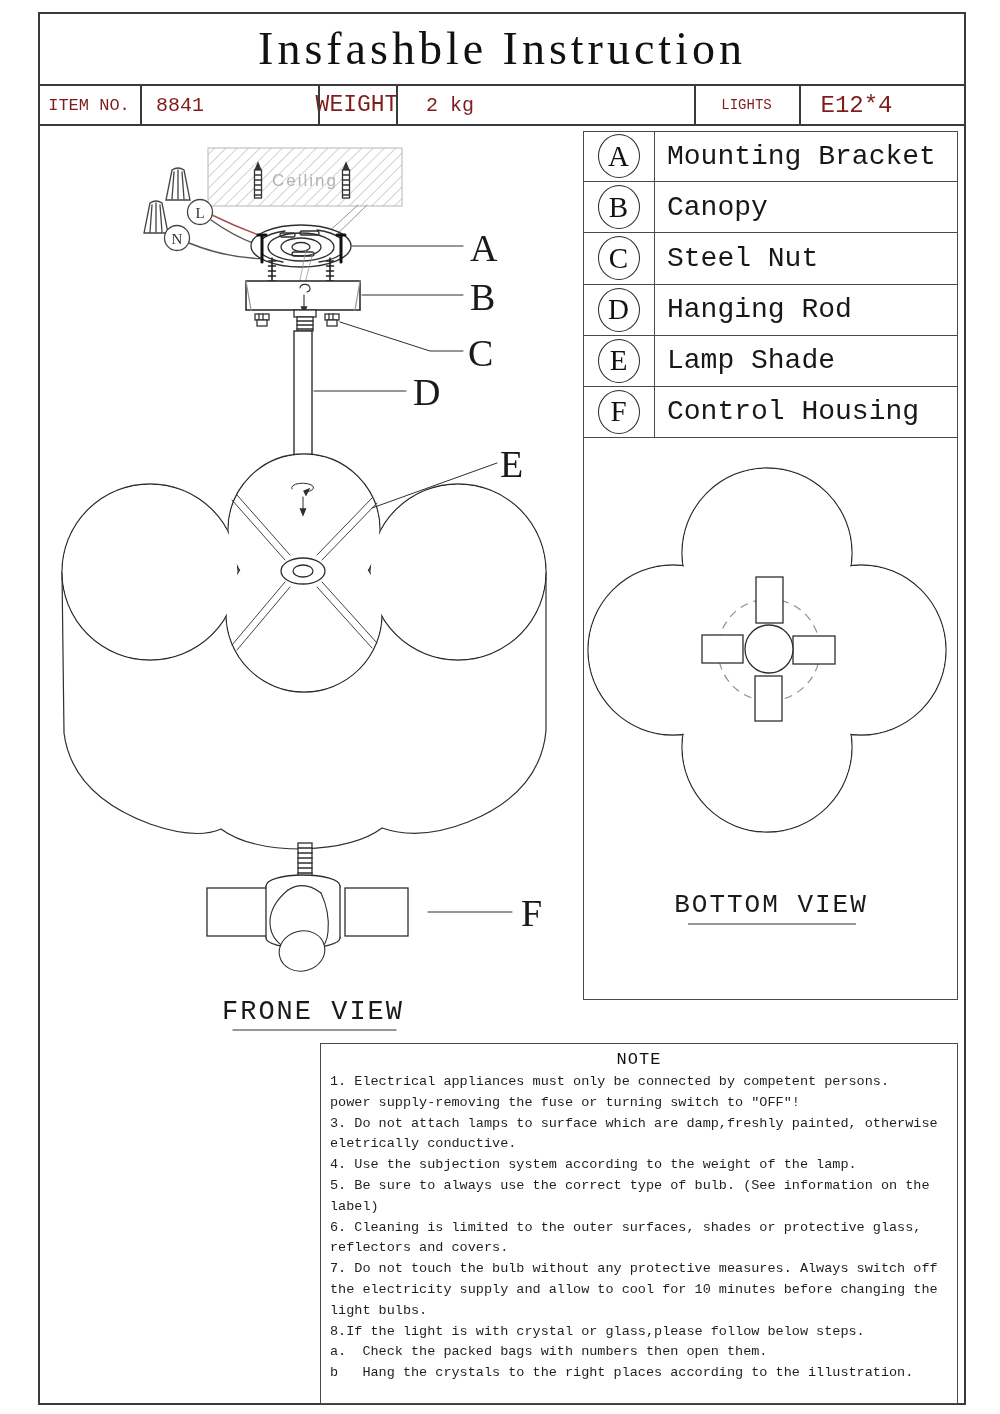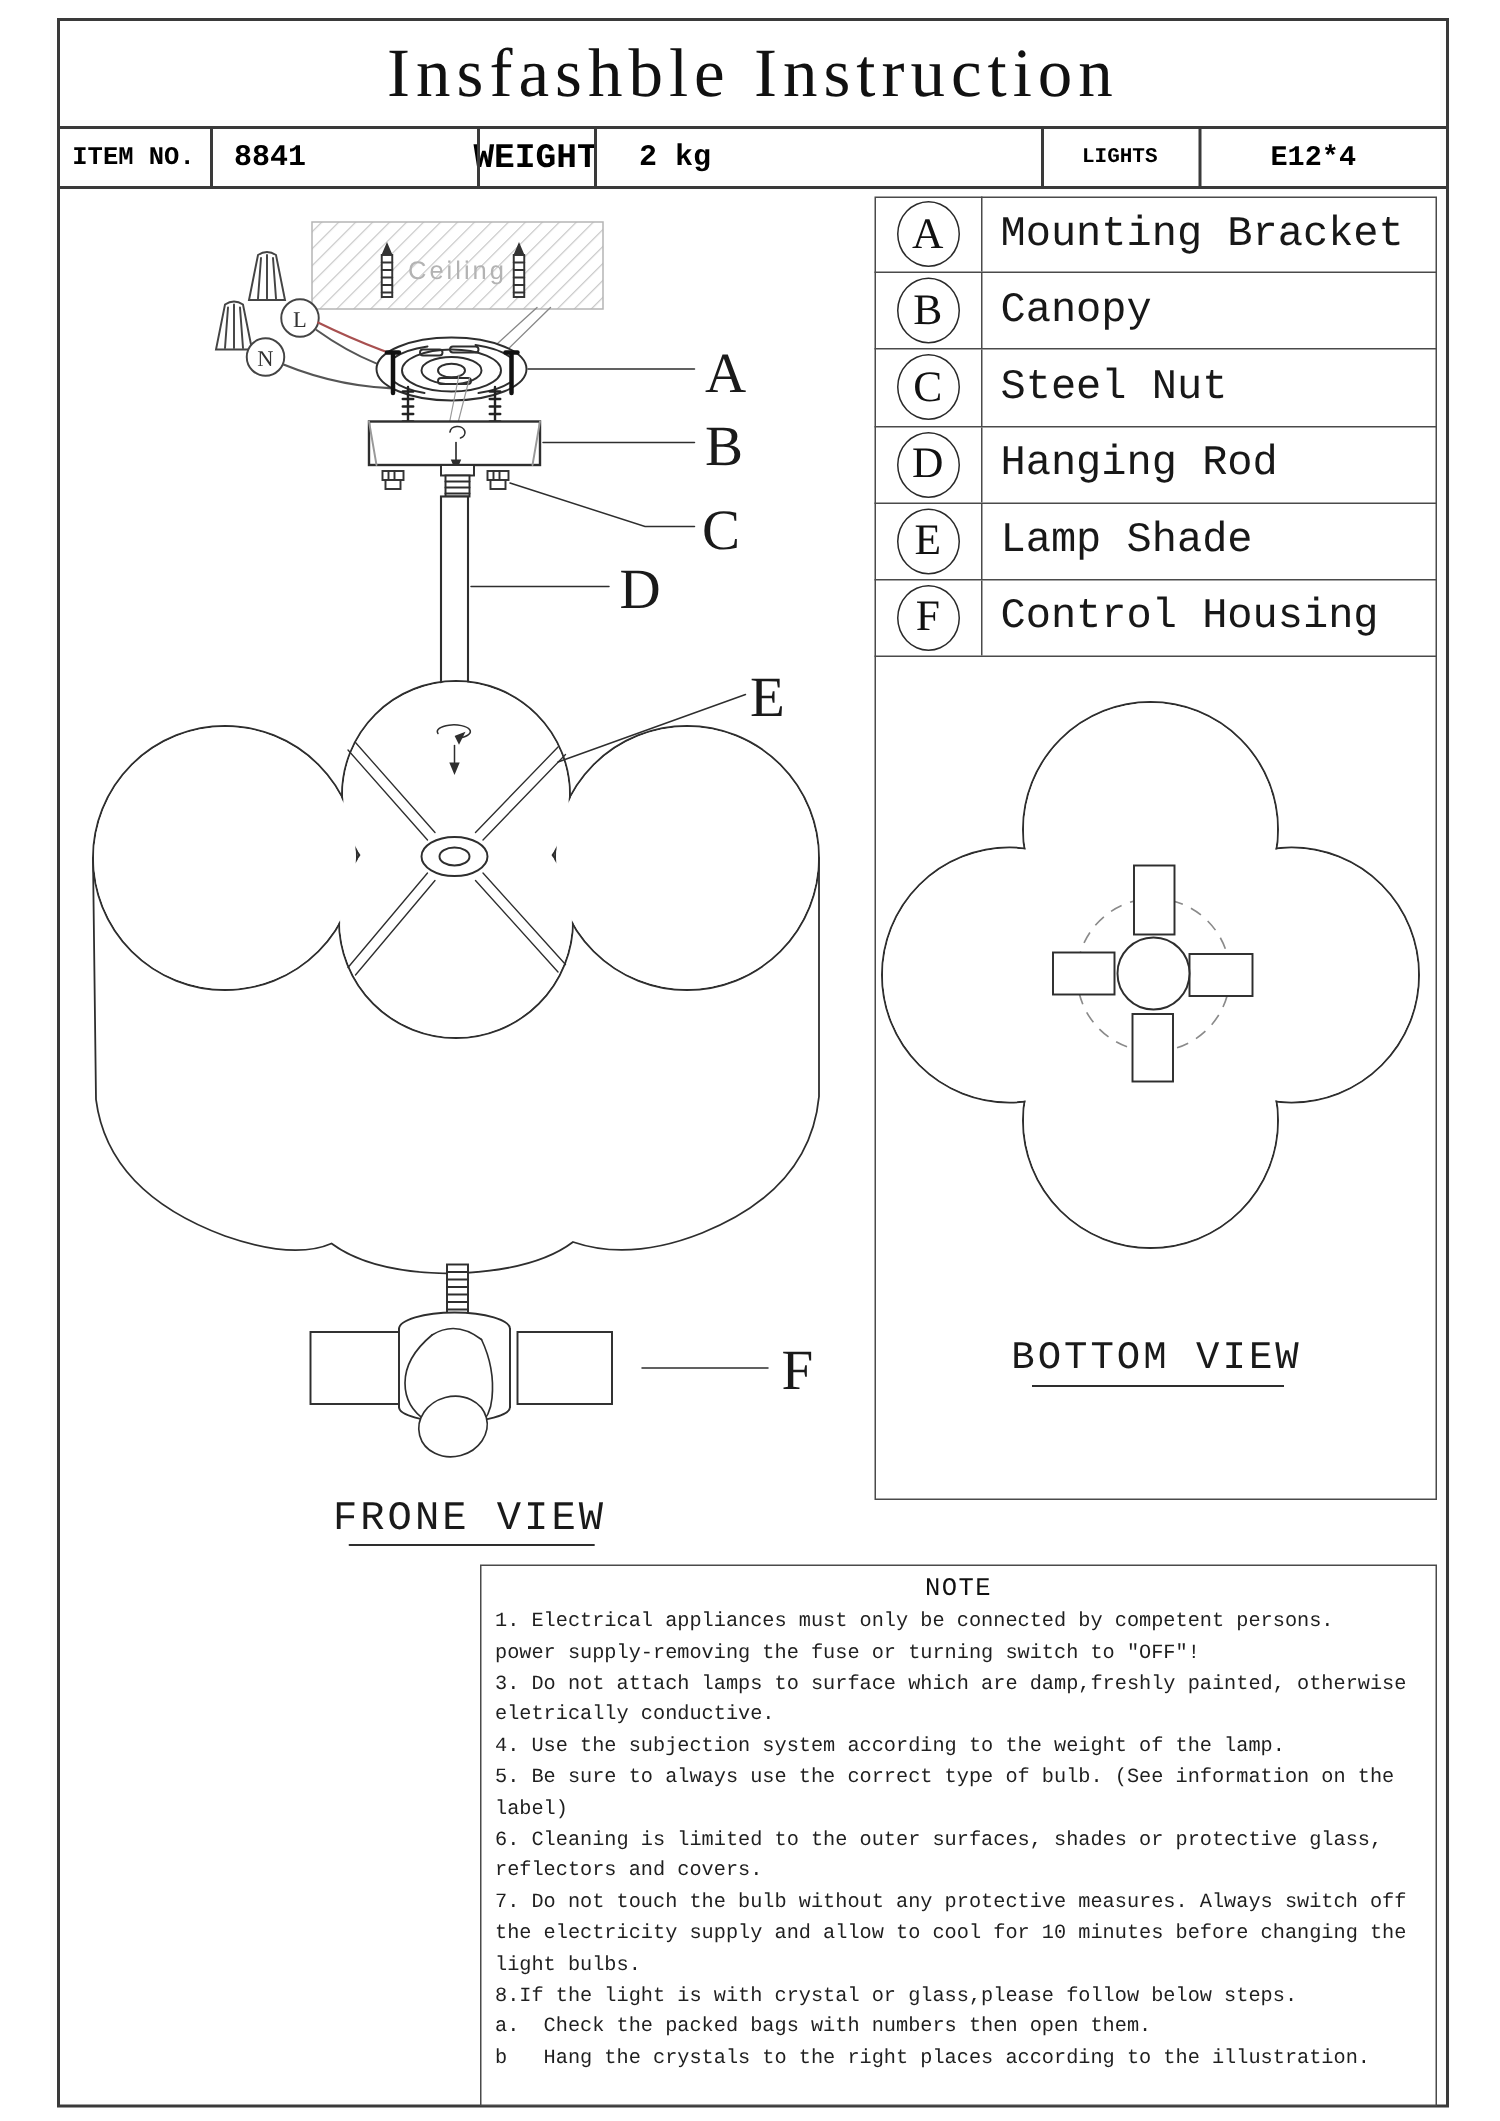--- a/index.html
+++ b/index.html
@@ -4,21 +4,21 @@
 <style>
   html,body{margin:0;padding:0;background:#e8e8e8;}
   #page{position:relative;width:1000px;height:1414px;background:#ffffff;overflow:hidden;
         font-family:"Liberation Mono", monospace;color:#222;}
   .abs{position:absolute;}
   .line{position:absolute;background:#3a3a3a;}
   .box{position:absolute;border:2px solid #3a3a3a;box-sizing:border-box;background:transparent;}
   .box-thin{position:absolute;border:1.5px solid #4a4a4a;box-sizing:border-box;}
   .title{font-family:"Liberation Serif", serif;font-size:46px;letter-spacing:4px;
          display:flex;align-items:center;justify-content:center;white-space:nowrap;color:#111;}
-  .hcell{display:flex;align-items:center;box-sizing:border-box;font-family:"Liberation Mono",monospace;color:#000000;font-weight:bold;}
+  .hcell{display:flex;align-items:center;box-sizing:border-box;font-family:"Liberation Mono",monospace;color:#7f1d1d;}
   .hcell.center{justify-content:center;}
   .parts-table{position:absolute;display:flex;flex-direction:column;box-sizing:border-box;}
   .prow{flex:1;display:flex;border-bottom:1.5px solid #4a4a4a;box-sizing:border-box;}
   .prow:last-child{border-bottom:1.5px solid #4a4a4a;}
   .pletter{width:72px;border-right:1.5px solid #4a4a4a;display:flex;align-items:center;justify-content:center;box-sizing:border-box;}
   .pcircle{width:40px;height:42px;border:1.6px solid #2a2a2a;border-radius:50%;
            display:flex;align-items:center;justify-content:center;
            font-family:"Liberation Serif",serif;font-size:29px;color:#111;}
   .pname{flex:1;display:flex;align-items:center;padding-left:12px;
          font-family:"Liberation Mono",monospace;font-size:28px;color:#181818;white-space:nowrap;}
@@ -36,21 +36,21 @@
   <div class="box" style="left:38px;top:12px;width:928px;height:1393px;"></div>
 
   <div class="abs title" style="left:38px;top:12px;width:928px;height:72px;">Insfashble Instruction</div>
   <div class="line" style="left:38px;top:84px;width:928px;height:2px;"></div>
 
   <div class="abs hcell center" style="left:38px;top:86px;width:102px;height:38px;font-size:17px;">ITEM NO.</div>
   <div class="abs hcell" style="left:140px;top:86px;width:178px;height:38px;font-size:20px;padding-left:16px;">8841</div>
   <div class="abs hcell center" style="left:318px;top:86px;width:78px;height:38px;font-size:23px;">WEIGHT</div>
   <div class="abs hcell" style="left:396px;top:86px;width:298px;height:38px;font-size:20px;padding-left:30px;">2 kg</div>
   <div class="abs hcell center" style="left:694px;top:86px;width:105px;height:38px;font-size:14px;">LIGHTS</div>
-  <div class="abs hcell center" style="left:792px;top:86px;width:167px;height:38px;font-size:19px;">E12*4</div>
+  <div class="abs hcell center" style="left:773px;top:86px;width:167px;height:38px;font-size:24px;">E12*4</div>
   <div class="line" style="left:38px;top:124px;width:928px;height:2px;"></div>
   <div class="line" style="left:140px;top:85px;width:1.5px;height:40px;"></div>
   <div class="line" style="left:318px;top:85px;width:1.5px;height:40px;"></div>
   <div class="line" style="left:396px;top:85px;width:1.5px;height:40px;"></div>
   <div class="line" style="left:694px;top:85px;width:1.5px;height:40px;"></div>
   <div class="line" style="left:799px;top:85px;width:1.5px;height:40px;"></div>
 
   <div class="box-thin" style="left:583px;top:131px;width:375px;height:869px;"></div>
 
   <div class="parts-table" style="left:583px;top:131px;width:375px;height:307px;">

